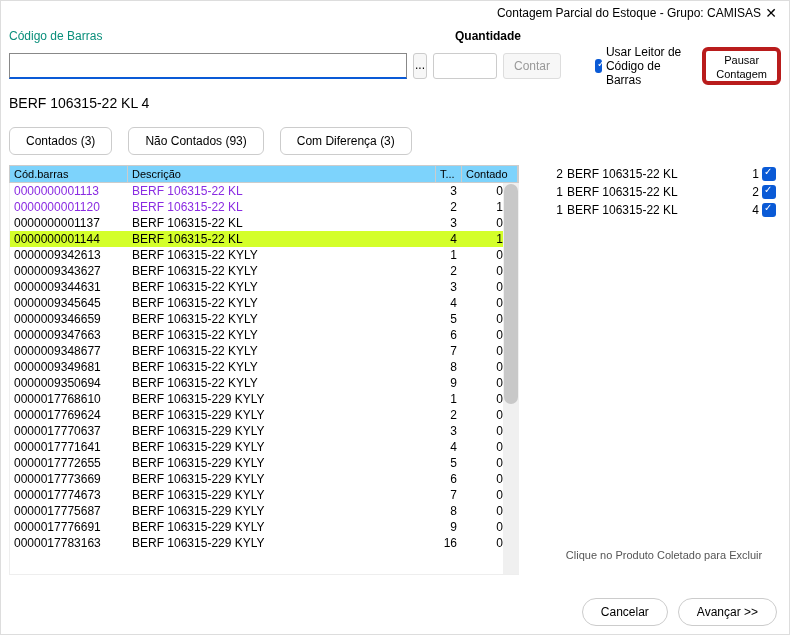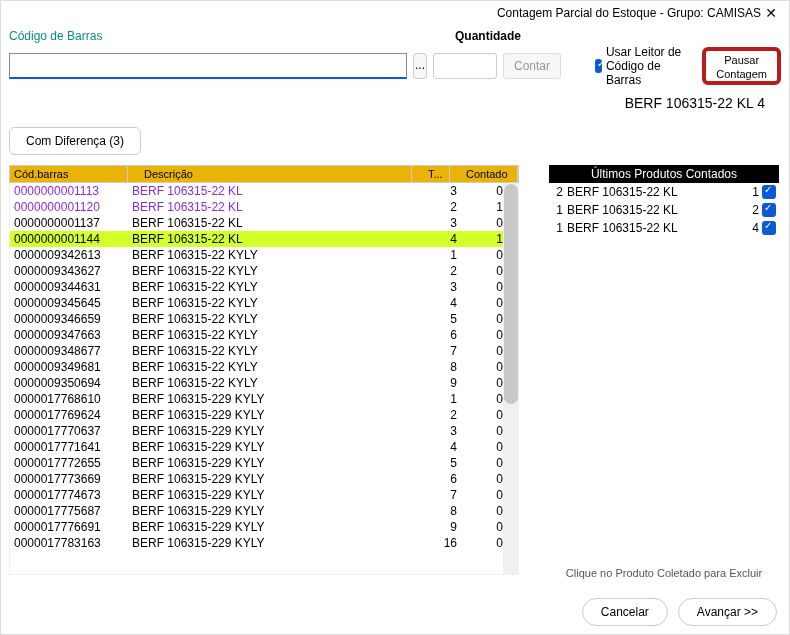--- a/index.html
+++ b/index.html
@@ -12,27 +12,27 @@
 .lbl-qty { font-weight: 600; font-size: 12px; }
 .inputrow { display: flex; align-items: center; padding: 2px 8px 6px 8px; gap: 6px; }
 .barcode-input { flex: 0 0 398px; height: 26px; border: 1px solid #888; border-bottom: 2px solid #0a5ad6; padding: 2px 4px; }
 .btn-browse { width: 26px; height: 26px; border: 1px solid #ccc; background: #f7f7f7; border-radius: 3px; text-align: center; cursor: pointer; line-height: 22px; }
 .qty-input { width: 64px; height: 26px; border: 1px solid #ccc; border-radius: 3px; padding: 2px 4px; }
 .btn-contar { height: 26px; padding: 0 10px; border: 1px solid #ddd; background: #f7f7f7; border-radius: 3px; color: #999; }
 .chk-wrap { display: flex; align-items: center; gap: 4px; margin-left: 4px; padding-left: 24px; }
 .chk { width: 14px; height: 14px; background: #0a5ad6; border-radius: 3px; position: relative; }
 .chk::after { content: "✓"; color: #fff; font-size: 10px; position: absolute; top: -1px; left: 2px; }
 .btn-pausar { height: 38px; padding: 2px 10px; border: 4px solid #b91c1c; background: #fff; border-radius: 6px; text-align: center; font-size: 11px; line-height: 14px; margin-left: 6px; }
-.statusline { padding: 2px 24px 10px 8px; font-size: 14px; text-align: right; }
+.statusline { padding: 2px 12px 10px 8px; font-size: 14px; }
 .tabs { display: flex; gap: 16px; padding: 6px 8px; }
 .tab-btn { border: 1px solid #ccc; background: #fff; border-radius: 6px; padding: 6px 16px; cursor: pointer; }
 .mainarea { display: flex; padding: 4px 8px; gap: 30px; }
 .left { width: 510px; }
 .right { width: 230px; }
-.thead { display: flex; background: #eab308; border: 1px solid #ccc; gap: 12px; }
+.thead { display: flex; background: #7dd3fc; border: 1px solid #ccc; }
 .thead div { padding: 2px 4px; border-right: 1px solid #ccc; font-size: 11px; }
 .c-bar { width: 118px; }
 .c-desc { flex: 1; }
 .c-t { width: 26px; text-align: left; }
 .c-cnt { width: 56px; text-align: left; }
 .tbody { height: 392px; overflow: hidden; border-left: 1px solid #eee; border-bottom: 1px solid #eee; position: relative; }
 .row { display: flex; height: 16px; align-items: center; }
 .row span { padding: 0 4px; overflow: hidden; white-space: nowrap; }
 .r-bar { width: 118px; }
 .r-desc { flex: 1; }
@@ -77,20 +77,22 @@
     <div class="chk"></div>
     <span>Usar Leitor de Código de Barras</span>
   </div>
   <button class="btn-pausar" style="white-space:pre-line">Pausar
 Contagem</button>
 </div>
 
 <div class="statusline">BERF 106315-22 KL  4</div>
 
 <div class="tabs">
+  <div class="tab-btn">Contados (3)</div>
+  <div class="tab-btn">Não Contados (93)</div>
   <div class="tab-btn">Com Diferença (3)</div>
 </div>
 
 <div class="mainarea">
   <div class="left">
     <div class="thead">
       <div class="c-bar">Cód.barras</div>
       <div class="c-desc">Descrição</div>
       <div class="c-t">T...</div>
       <div class="c-cnt">Contado</div>
@@ -233,21 +235,20 @@
           <span class="r-desc">BERF 106315-229 KYLY</span>
           <span class="r-t">16</span>
           <span class="r-cnt">0</span>
         </div>
         <div class="scrollbar">
           <div class="scrollthumb"></div>
         </div>
     </div>
   </div>
   <div class="right">
-    <div class="rhead">Últimos Produtos Contados</div>
     <div class="rbody" id="rbody">
         <div class="rrow">
           <span class="rq">2</span>
           <span class="rd">BERF 106315-22 KL</span>
           <span class="rn">1</span>
           <span class="rc">
             <span class="cb"></span>
           </span>
         </div>
         <div class="rrow">

